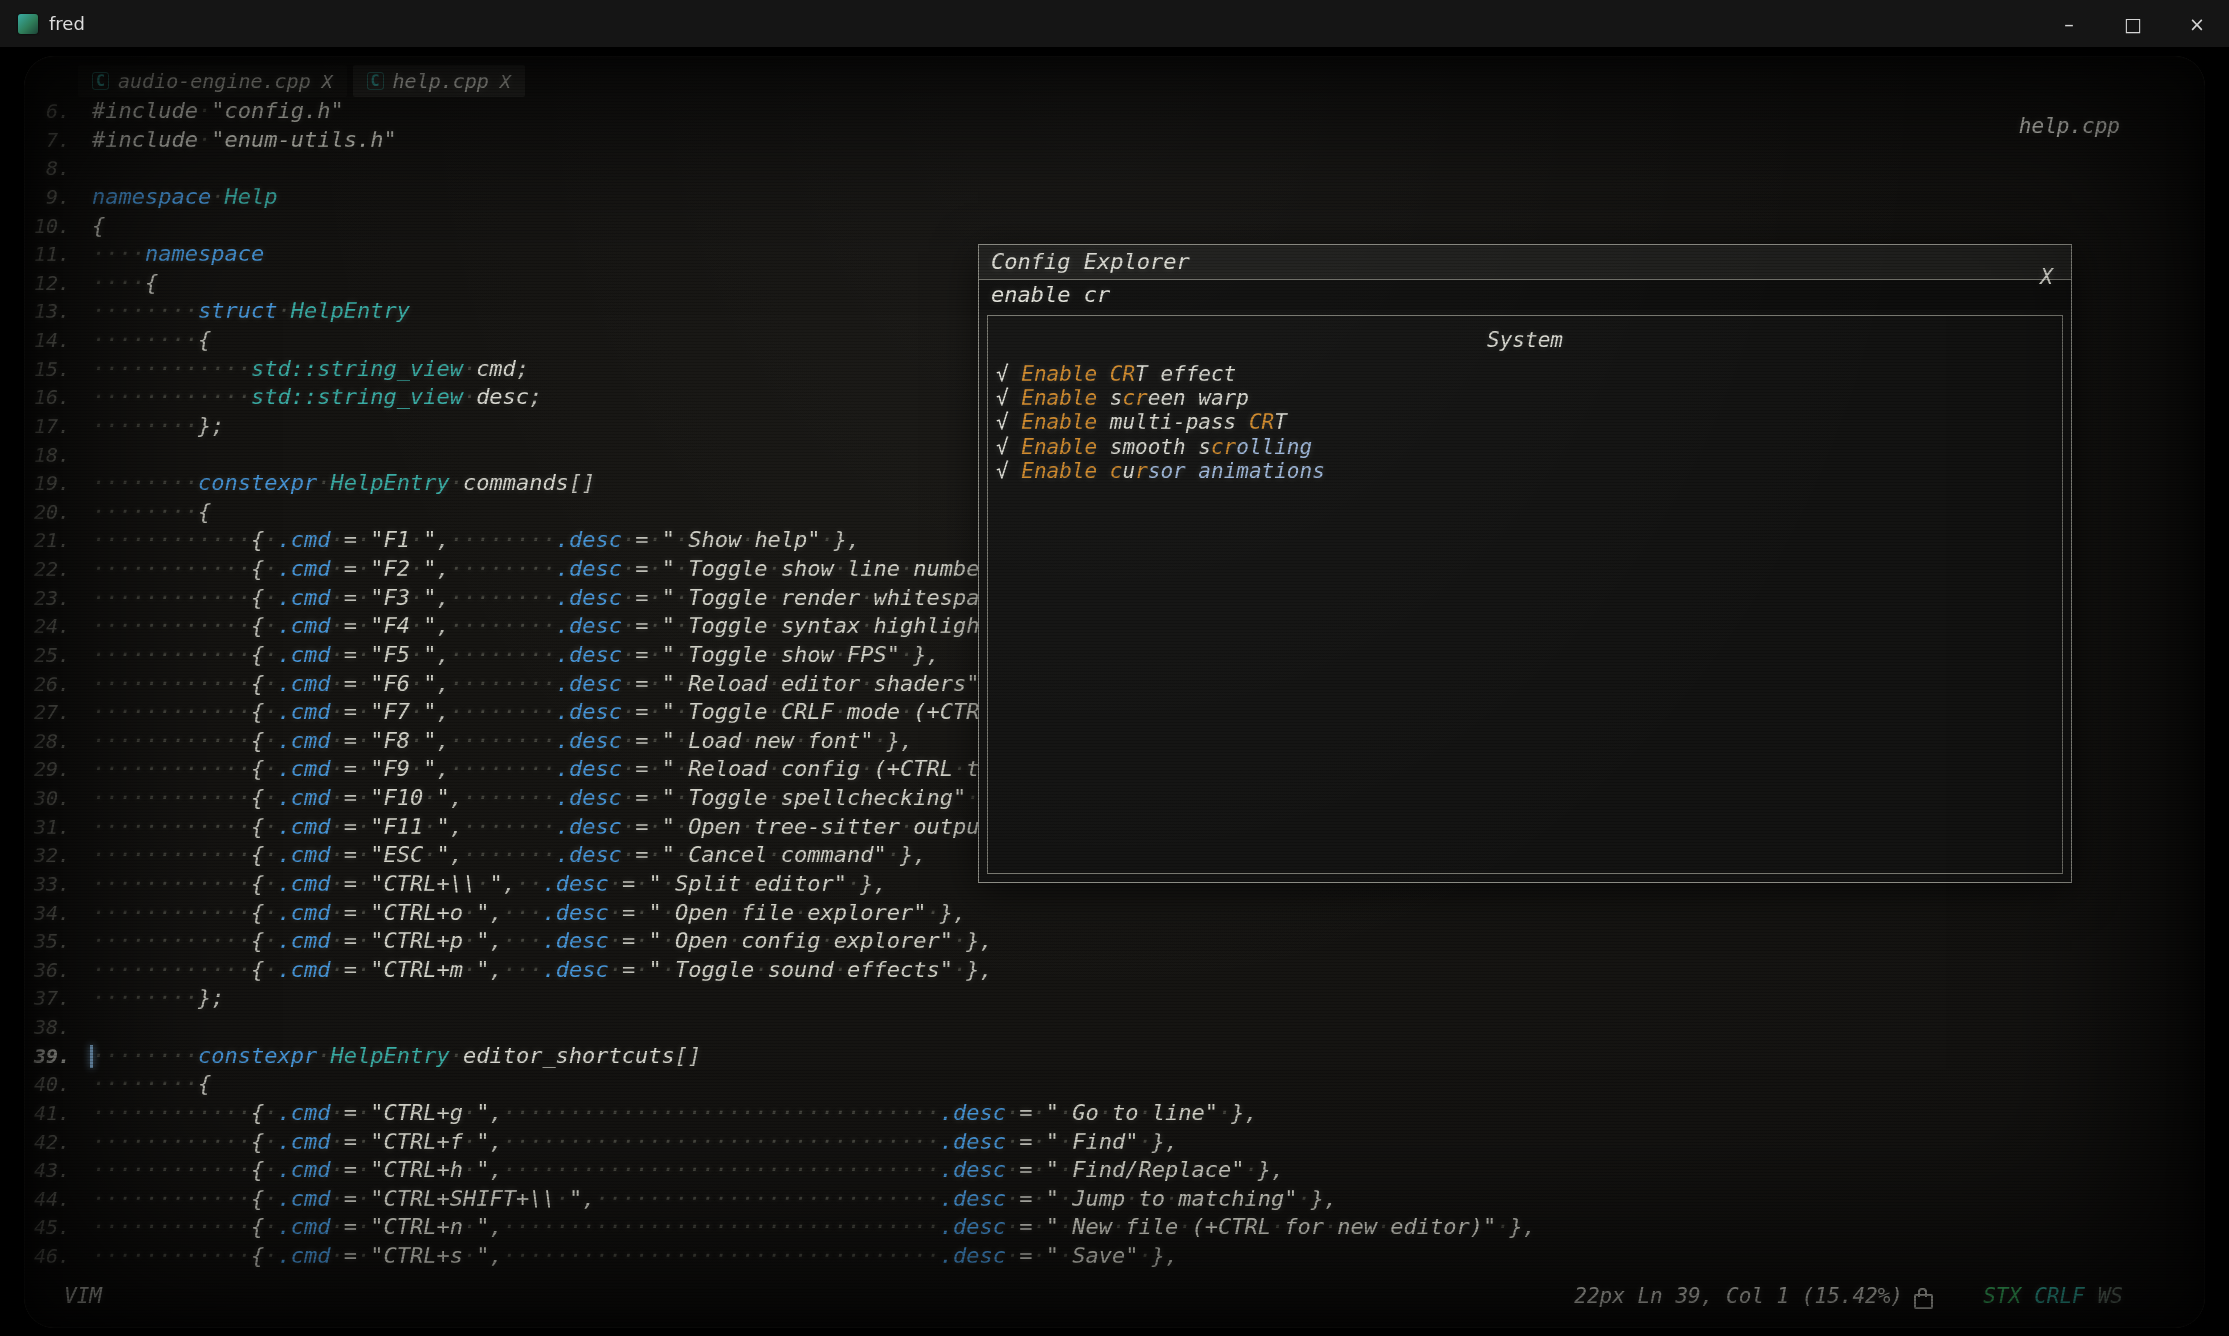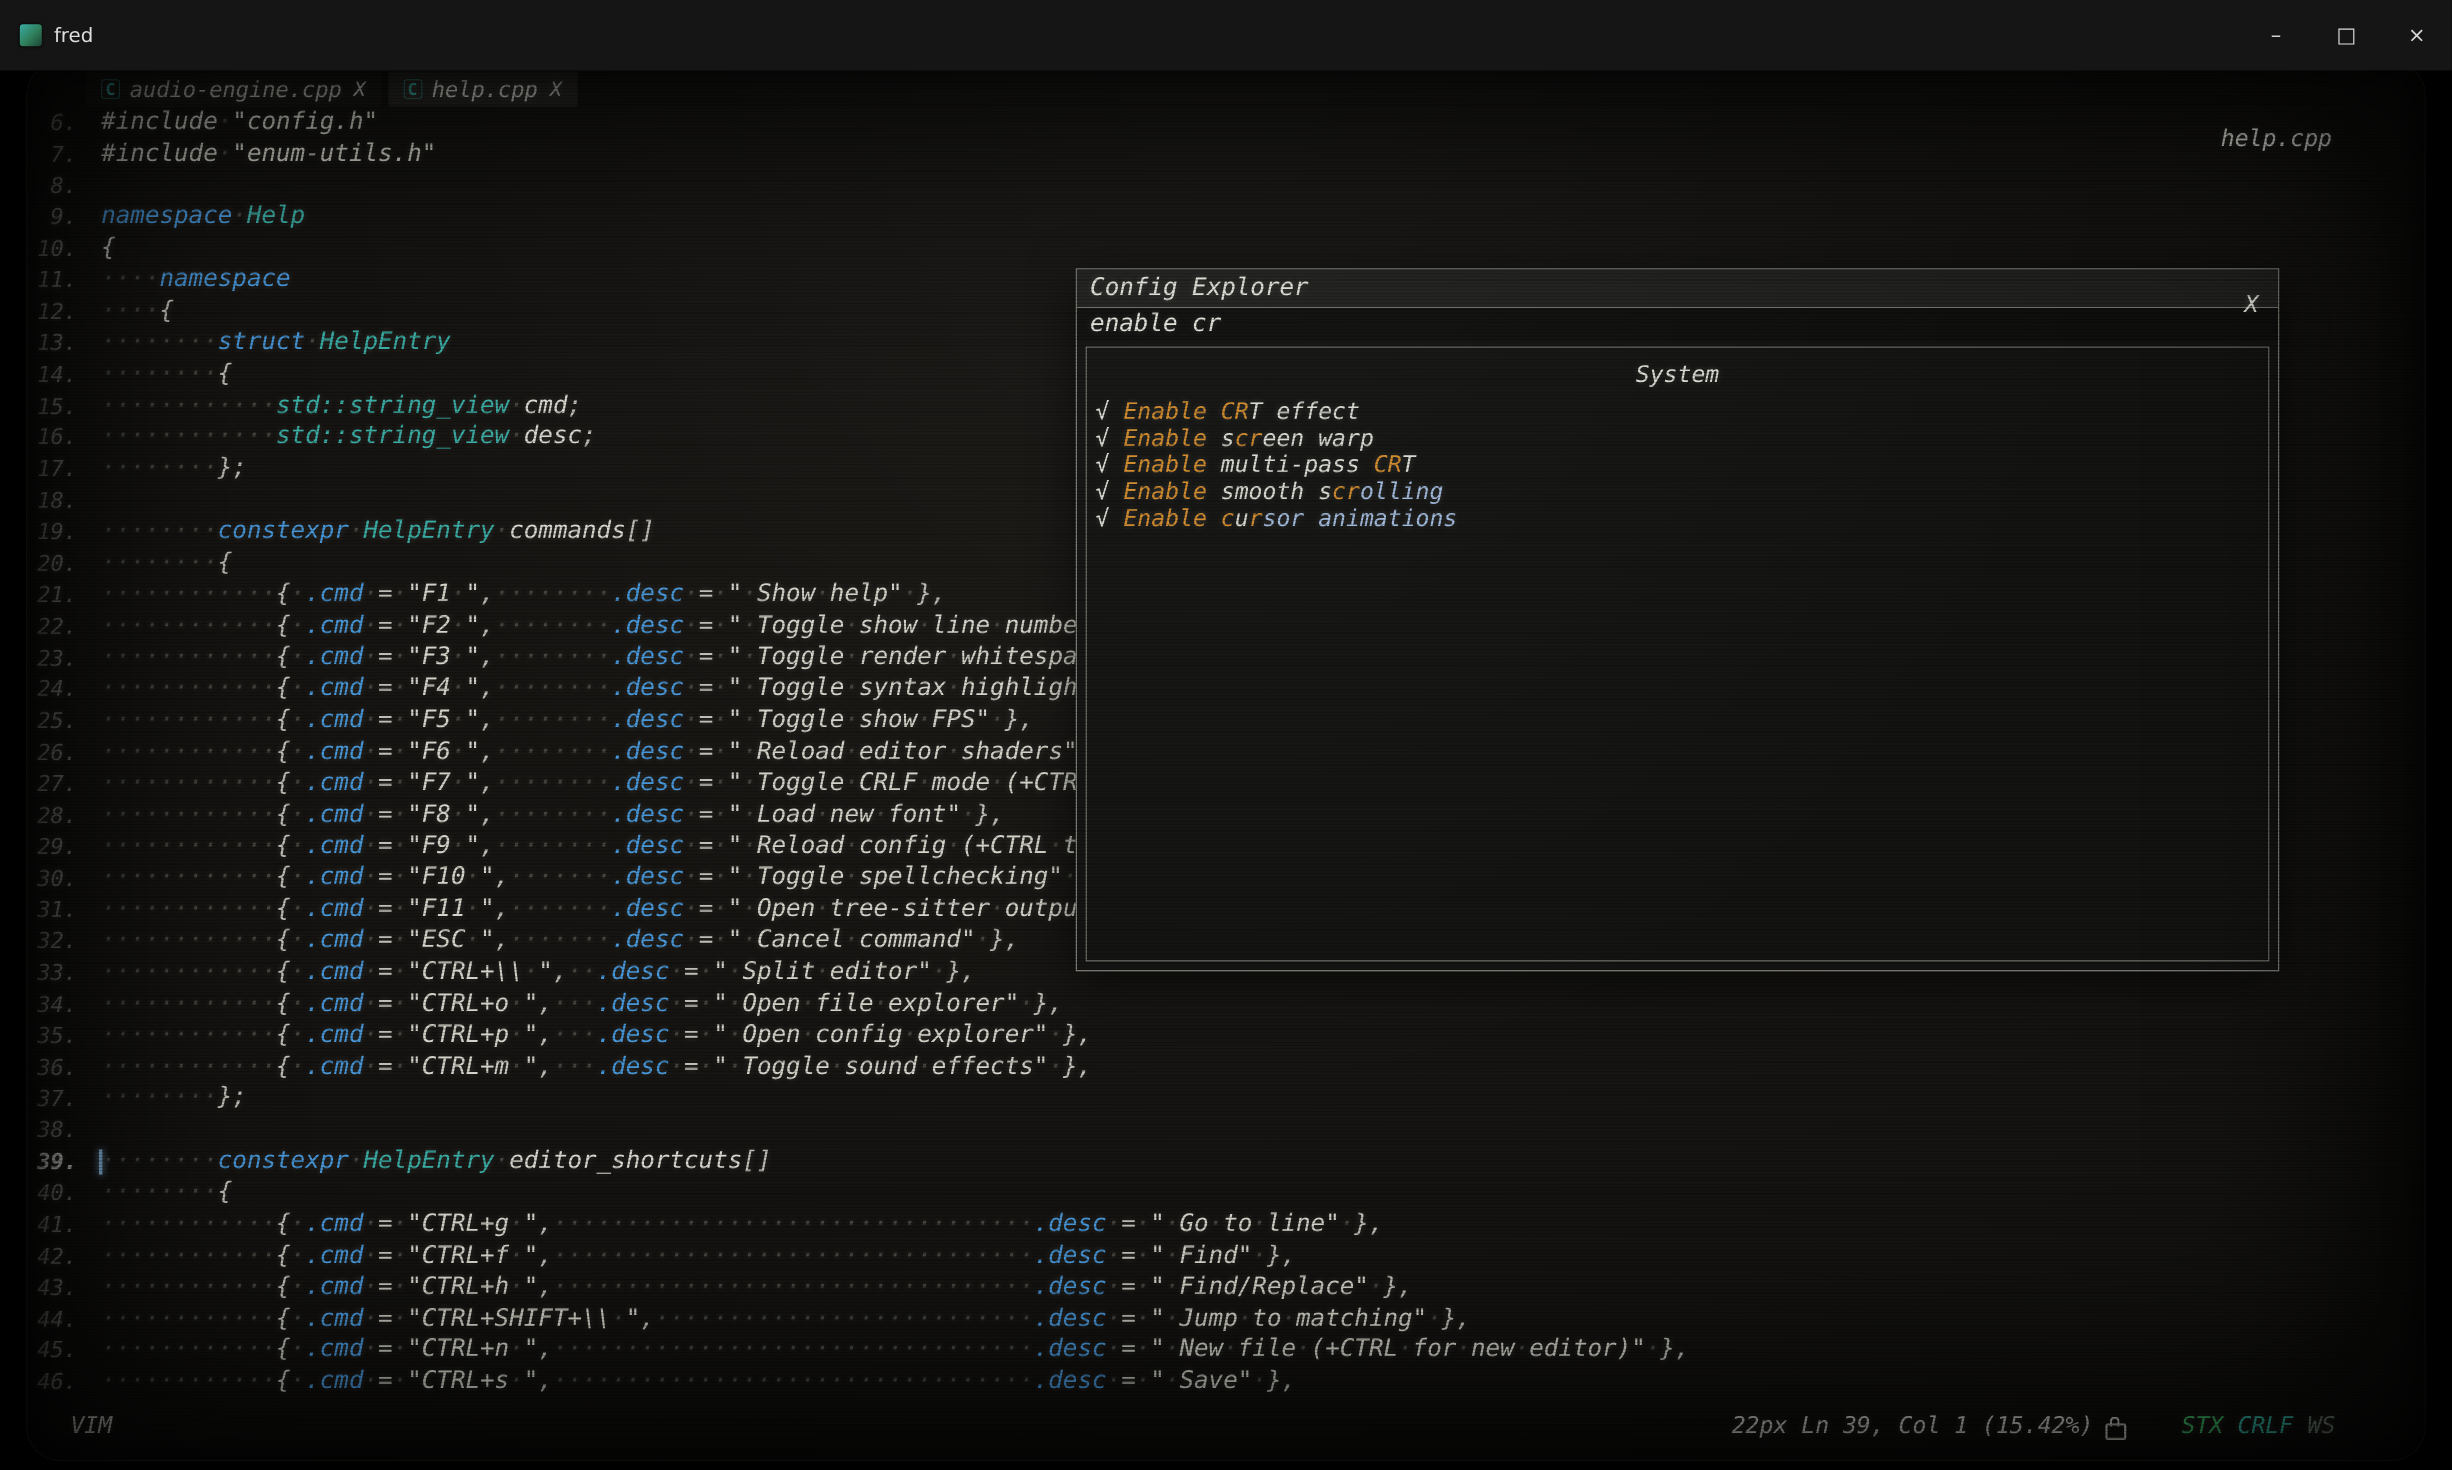--- a/index.html
+++ b/index.html
@@ -1,20 +1,20 @@
 <!DOCTYPE html>
 <html><head>
 <meta charset="utf-8">
 <style>
   html,body{margin:0;padding:0;background:#000;}
   body{width:2229px;height:1336px;position:relative;overflow:hidden;
        font-family:"DejaVu Sans Mono",monospace;}
 
   
-  .titlebar{position:absolute;left:0;top:0;width:2229px;height:64px;background:#151515;
+  .titlebar{position:absolute;left:0;top:0;width:2229px;height:47px;background:#151515;
             display:flex;align-items:center;justify-content:space-between;
             font-family:"DejaVu Sans",sans-serif;z-index:50;}
   .titlebar-left{display:flex;align-items:center;padding-left:18px;gap:11px;}
   .app-icon{width:20px;height:20px;border-radius:3px;
             background:linear-gradient(135deg,#3aaca4 0%,#2f7e5a 55%,#1d4436 100%);
             box-shadow:0 0 2px #000;}
   .app-title{color:#dcdcdc;font-size:18px;}
   .win-controls{display:flex;height:47px;}
   .win-btn{width:64px;height:47px;display:flex;align-items:center;justify-content:center;
            color:#d4d4d4;font-size:19px;cursor:default;}

